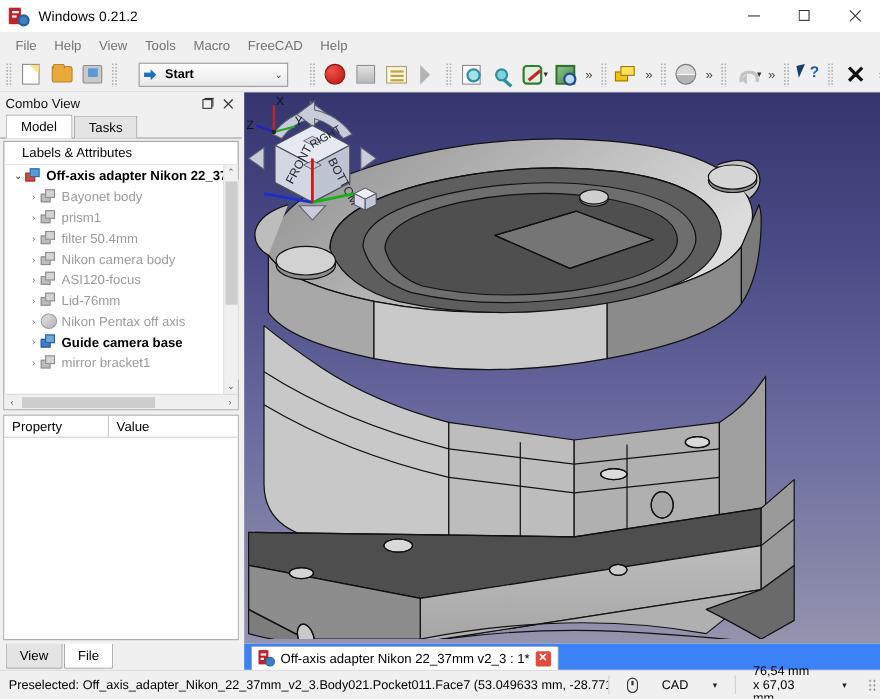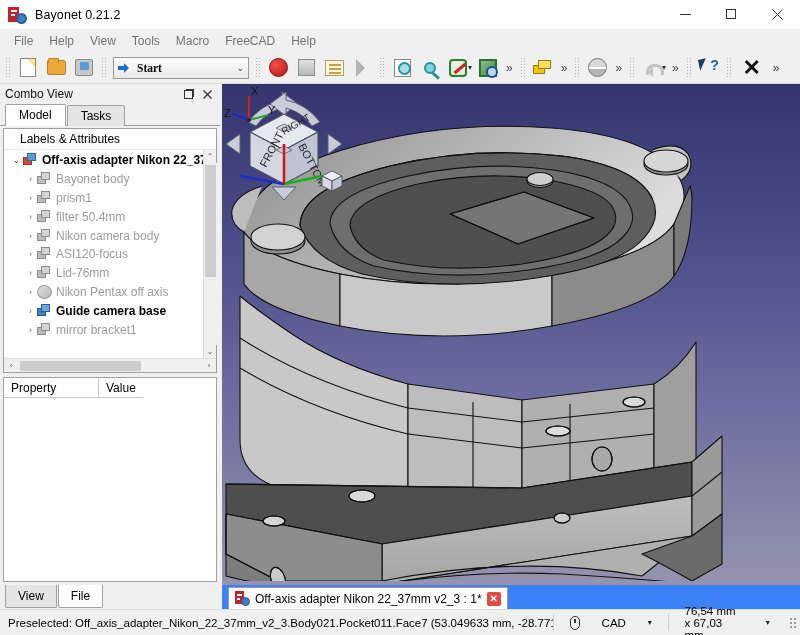--- a/index.html
+++ b/index.html
@@ -39,21 +39,21 @@
   .tb-grip { width: 6px; height: 22px; margin: 0 3px; flex: 0 0 6px;
     background-image: radial-gradient(#aaa 36%, transparent 38%);
     background-size: 3px 3px; background-position: 0 0; opacity: .85; }
   .tb-btn { width: 28px; height: 26px; display: flex; align-items: center; justify-content: center; position: relative; flex: none; }
   .chev { font-size: 12px; color: #444; padding: 0 4px; flex: none; }
   .tb-caret { font-size: 8px; color: #333; margin-left: -4px; margin-right: 2px; flex: none; }
 
   
   .wb-combo {
     width: 136px; height: 22px; border: 1px solid #9a9a9a; background: linear-gradient(#fdfdfd,#e9e9e9);
-    display: flex; align-items: center; padding: 0 4px; margin: 0 3px; flex: none; font-size: 12px; font-family: Liberation Serif, serif;
+    display: flex; align-items: center; padding: 0 4px; margin: 0 16px; flex: none; font-size: 12px;
   }
   .wb-combo .wb-arrow { width: 14px; height: 12px; position: relative; margin-right: 5px; flex: none; }
   .wb-combo .wb-arrow:before { content:""; position:absolute; left:0; top:4px; width:7px; height:4px; background:#1a6fc4; }
   .wb-combo .wb-arrow:after { content:""; position:absolute; left:6px; top:1px; border:5px solid transparent; border-left-color:#1a6fc4; }
   .wb-combo .wb-label { font-weight: bold; font-size: 11.5px; }
   .wb-combo .wb-chev { margin-left: auto; font-size: 9px; color: #444; }
 
   
   .ic { width: 21px; height: 21px; position: relative; display:block; }
   .ic-newdoc { background:#fff; border:1px solid #8a8a8a; width:16px; height:19px; }
@@ -131,21 +131,21 @@
 
   .vscroll { width: 13px; flex: none; background: #f0f0f0; border-left: 1px solid #dcdcdc; display: flex; flex-direction: column; align-items: center; }
   .vscroll .sarr { font-size: 8px; color: #555; height: 13px; line-height: 13px; }
   .vscroll .strack { flex: 1; width: 13px; background: #f0f0f0; position: relative; }
   .vscroll .sthumb { position: absolute; left: 1px; right: 1px; top: 2px; height: 112px; background: #cdcdcd; }
   .hscroll { height: 14px; flex: none; display: flex; align-items: center; background: #f0f0f0; border-top: 1px solid #dcdcdc; }
   .hscroll .sarr { width: 14px; text-align: center; font-size: 8px; color: #555; }
   .hscroll .htrack { flex: 1; height: 12px; position: relative; }
   .hscroll .hthumb { position: absolute; top: 1px; bottom: 1px; left: 2px; width: 66%; background: #cdcdcd; }
 
-  .prop-wrap { flex: 1; margin: 4px 3px 0 3px; background: #fff; border: 1px solid #a0a0a0; display: flex; flex-direction: row; min-height: 0; }
+  .prop-wrap { flex: 1; margin: 4px 3px 0 3px; background: #fff; border: 1px solid #a0a0a0; display: flex; flex-direction: column; min-height: 0; }
   .prop-hdr { display: flex; height: 20px; flex: none; border-bottom: 1px solid #c8c8c8; background: #fff; }
   .prop-hdr .ph { padding: 3px 7px; font-size: 12px; color: #000; }
   .prop-hdr .ph.first { width: 95px; border-right: 1px solid #c8c8c8; }
   .prop-body { flex: 1; background: #fff; }
 
   .vtabs { height: 24px; flex: 0 0 24px; display: flex; align-items: flex-start; padding-left: 5px; margin-top: 3px; }
   .vtab { padding: 4px 12px 4px 12px; font-size: 12px; border: 1px solid #a0a0a0; background: #e4e4e4; margin-right: 1px; border-radius: 0 0 2px 2px; border-top: none; }
   .vtab.active { background: #fff; }
 
   
@@ -180,21 +180,21 @@
 </head>
 <body>
 
 <div id="app">
 
   <div class="titlebar">
     <div class="app-icon">
       <span class="redblk"></span>
         <span class="gear"></span>
     </div>
-    <div class="title-text">Bayonet 0.21.2</div>
+    <div class="title-text">Windows 0.21.2</div>
     <div class="win-ctrls">
       <div class="win-btn">
         <svg width="11" height="11" viewBox="0 0 11 11">
             <line x1="0" y1="5.5" x2="11" y2="5.5" stroke="#333" stroke-width="1"></line>
           </svg>
       </div>
       <div class="win-btn">
         <svg width="11" height="11" viewBox="0 0 11 11">
             <rect x="0.5" y="0.5" width="9" height="9" fill="none" stroke="#333" stroke-width="1"></rect>
           </svg>

